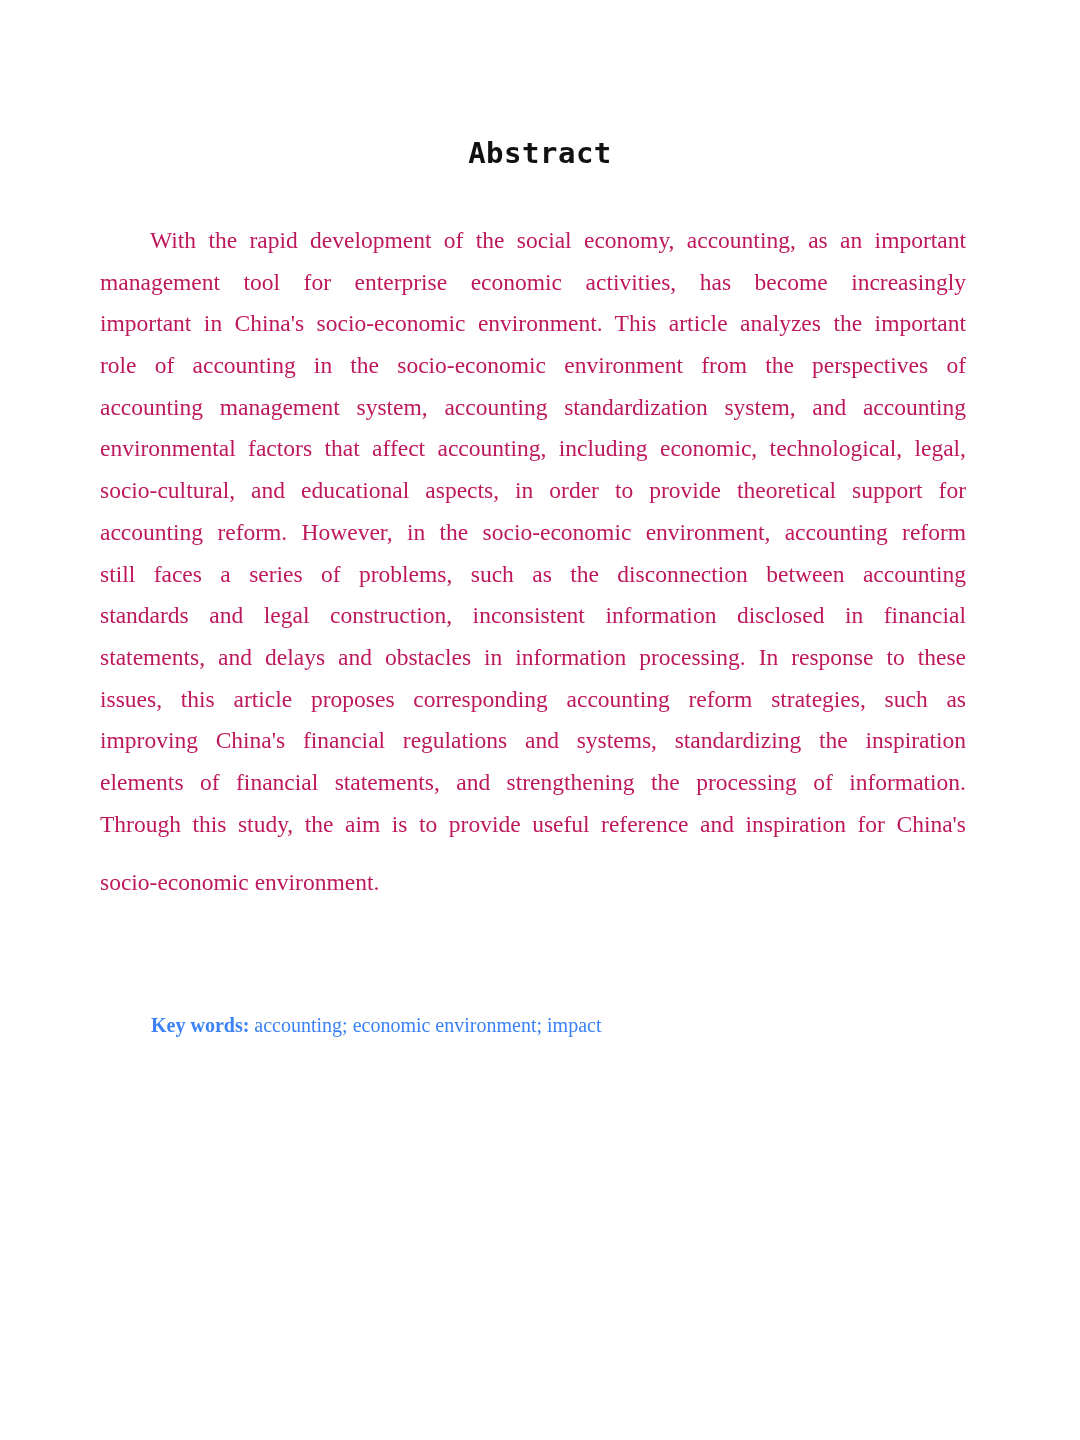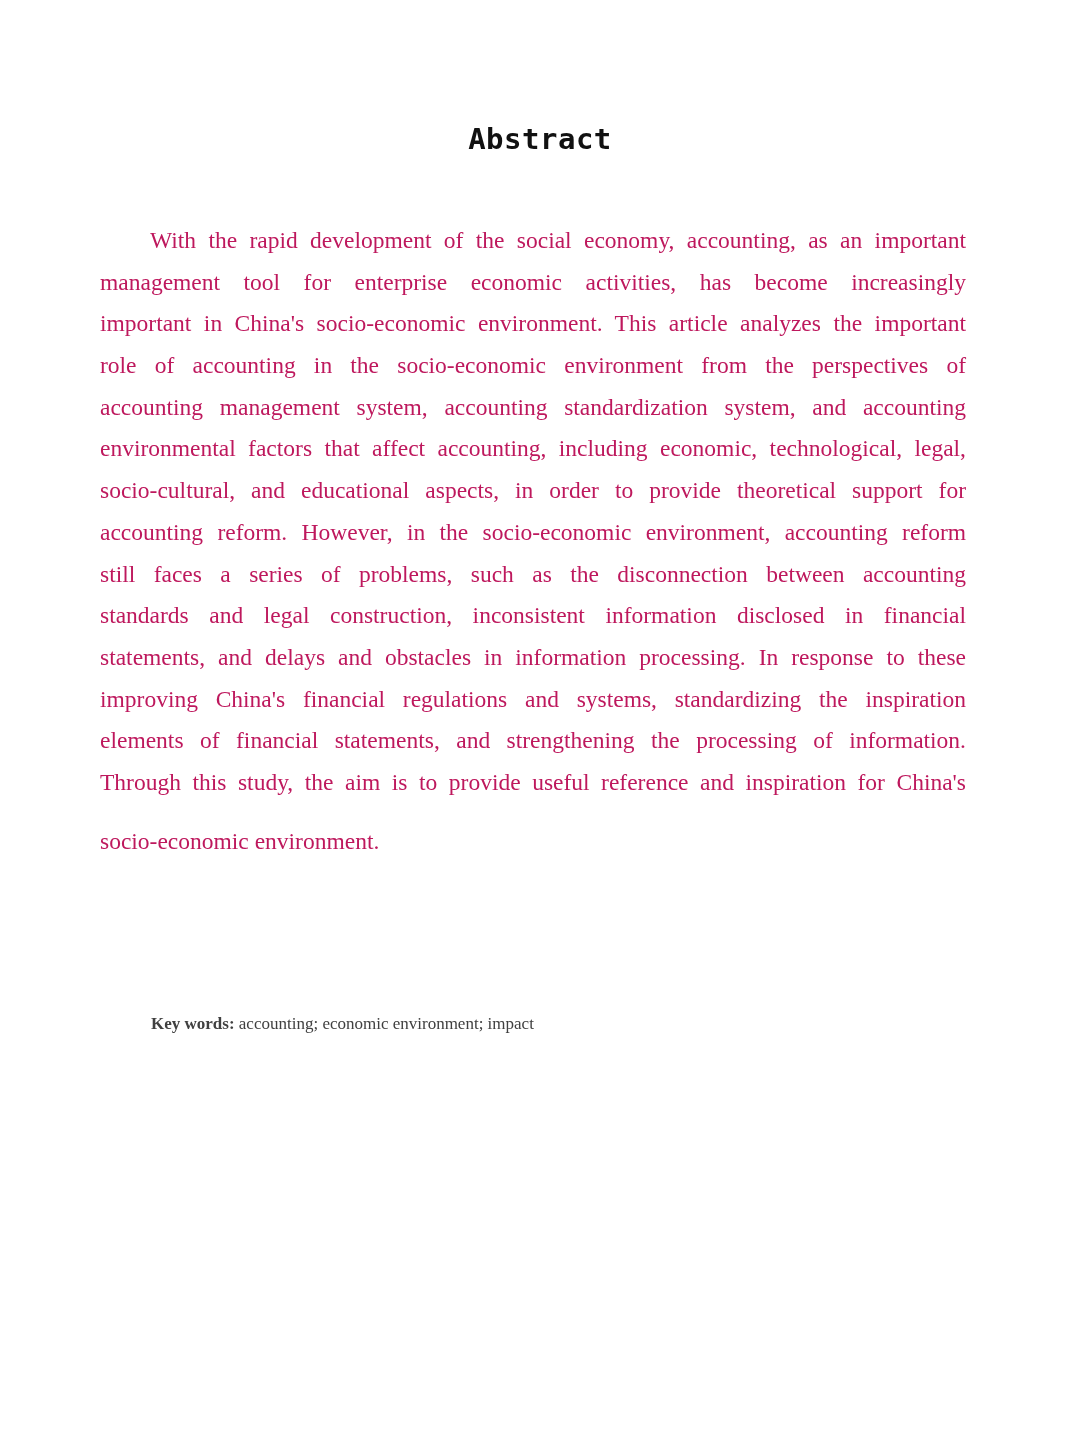--- a/index.html
+++ b/index.html
@@ -1,18 +1,18 @@
 <!DOCTYPE html>
 <html><head>
   <meta charset="utf-8">
   <style>
     html, body { margin: 0; padding: 0; background: #ffffff; }
     body { width: 1080px; height: 1440px; position: relative; overflow: hidden; }
     .title {
-      position: absolute; left: 0; right: 0; top: 122px;
+      position: absolute; left: 0; right: 0; top: 136px;
       text-align: center;
       font-family: "DejaVu Sans Mono", "Liberation Mono", monospace;
       font-weight: bold; font-size: 29px; color: #111;
       letter-spacing: 0.5px;
     }
     .para {
       position: absolute; left: 100px; width: 866px; top: 222px;
       font-family: "Liberation Serif", "DejaVu Serif", serif;
       font-size: 23.5px; color: #be185d;
     }
@@ -20,21 +20,21 @@
       height: 41.7px; line-height: 36px;
       text-align: justify; text-align-last: justify;
       white-space: nowrap;
     }
     .line span { display: block; text-align: justify; text-align-last: justify; white-space: normal; }
     .line.first span { padding-left: 50px; }
     .line.last span { text-align-last: left; margin-top: 17px; }
     .keywords {
       position: absolute; left: 151px; top: 1014px;
       font-family: "Liberation Serif", "DejaVu Serif", serif;
-      font-size: 17px; color: #404040;
+      font-size: 20px; color: #3b82f6;
     }
     .keywords b { font-weight: bold; }
   </style>
 </head>
 <body>
 
 <div>
   <div class="title">Abstract</div>
 
   <div class="para" id="para">
@@ -65,20 +65,23 @@
       <div class="line">
         <span>still faces a series of problems, such as the disconnection between accounting</span>
       </div>
       <div class="line">
         <span>standards and legal construction, inconsistent information disclosed in financial</span>
       </div>
       <div class="line">
         <span>statements, and delays and obstacles in information processing. In response to these</span>
       </div>
       <div class="line">
+        <span>issues, this article proposes corresponding accounting reform strategies, such as</span>
+      </div>
+      <div class="line">
         <span>improving China's financial regulations and systems, standardizing the inspiration</span>
       </div>
       <div class="line">
         <span>elements of financial statements, and strengthening the processing of information.</span>
       </div>
       <div class="line">
         <span>Through this study, the aim is to provide useful reference and inspiration for China's</span>
       </div>
       <div class="line last">
         <span>socio-economic environment.</span>

